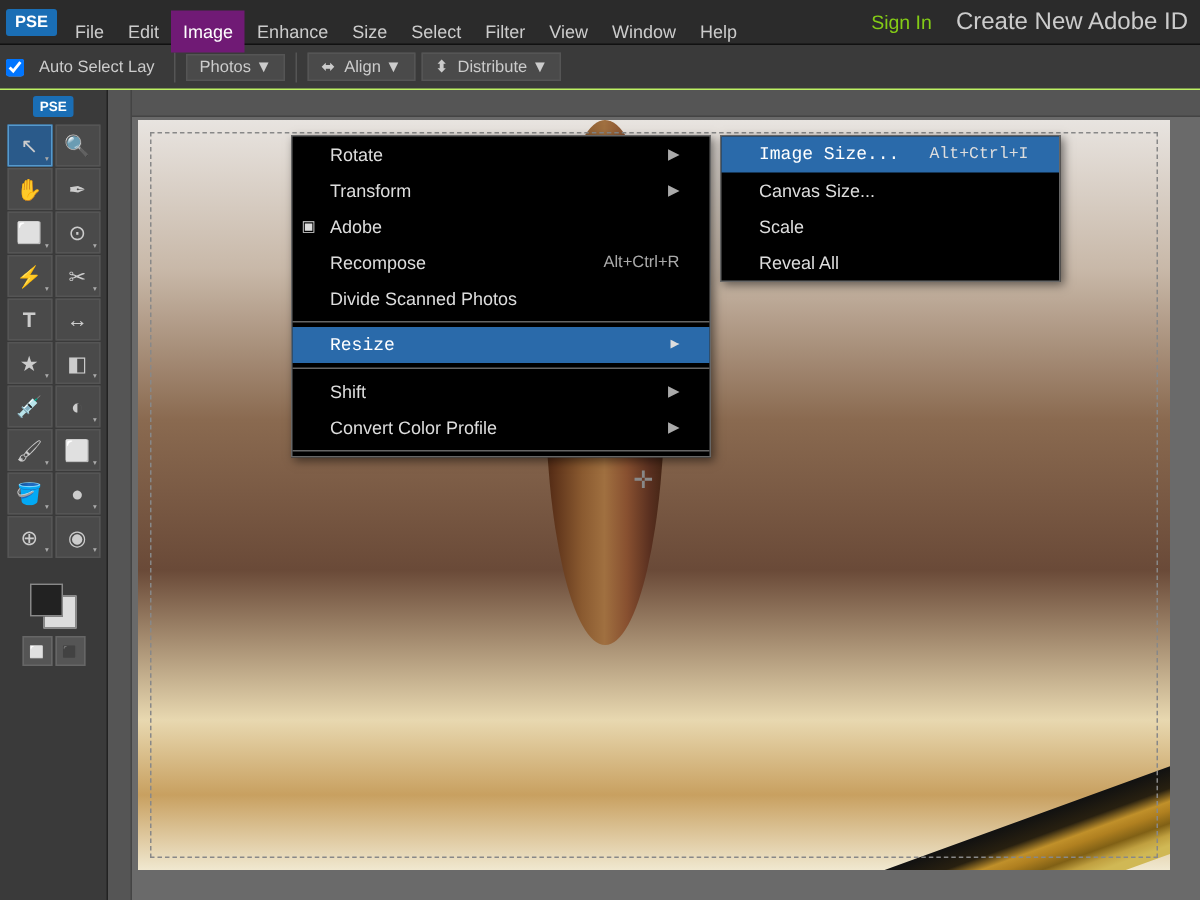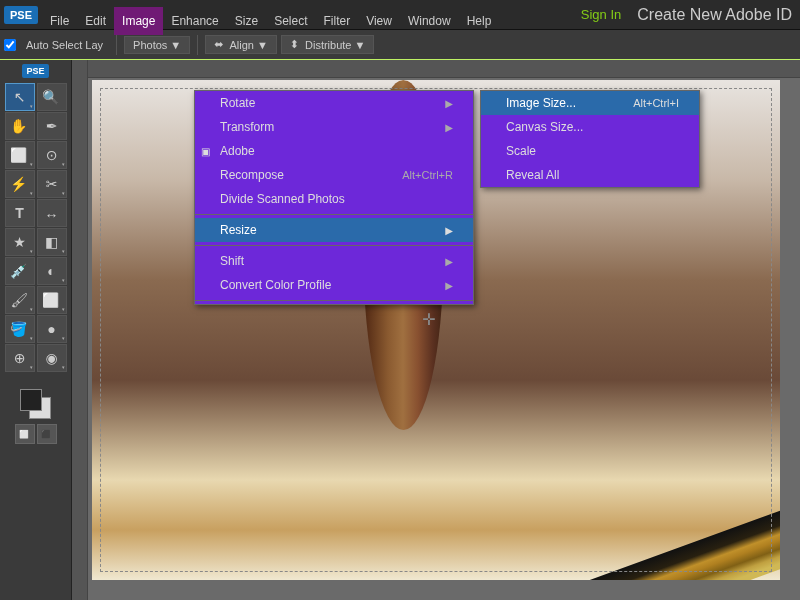--- a/index.html
+++ b/index.html
@@ -152,39 +152,40 @@
     .canvas-image {
       width: 100%;
       height: 100%;
       background: linear-gradient(180deg, #e8e4e0 0%, #c8b8a8 20%, #8a6a50 40%, #6a4a38 60%, #e8d8b0 80%, #c8a060 90%, #f0e8d0 100%);
       position: relative;
     }
 
     
     .dropdown {
       position: absolute;
-      background: #6d28d9;
+      background: #000000;
       border: 1px solid #666;
       min-width: 280px;
       z-index: 200;
       box-shadow: 2px 2px 6px rgba(0,0,0,0.5);
     }
     .dropdown-item {
       padding: 5px 20px 5px 25px;
       color: #ddd;
       cursor: pointer;
       display: flex;
       align-items: center;
       justify-content: space-between;
       font-size: 12px;
       position: relative;
     }
     .dropdown-item:hover, .dropdown-item.highlighted {
       background: #2a6aaa;
       color: white;
+      font-family: Liberation Mono, monospace;
     }
     .dropdown-item .shortcut {
       color: #aaa;
       font-size: 11px;
       margin-left: 20px;
     }
     .dropdown-item .arrow {
       font-size: 10px;
       color: #aaa;
     }

